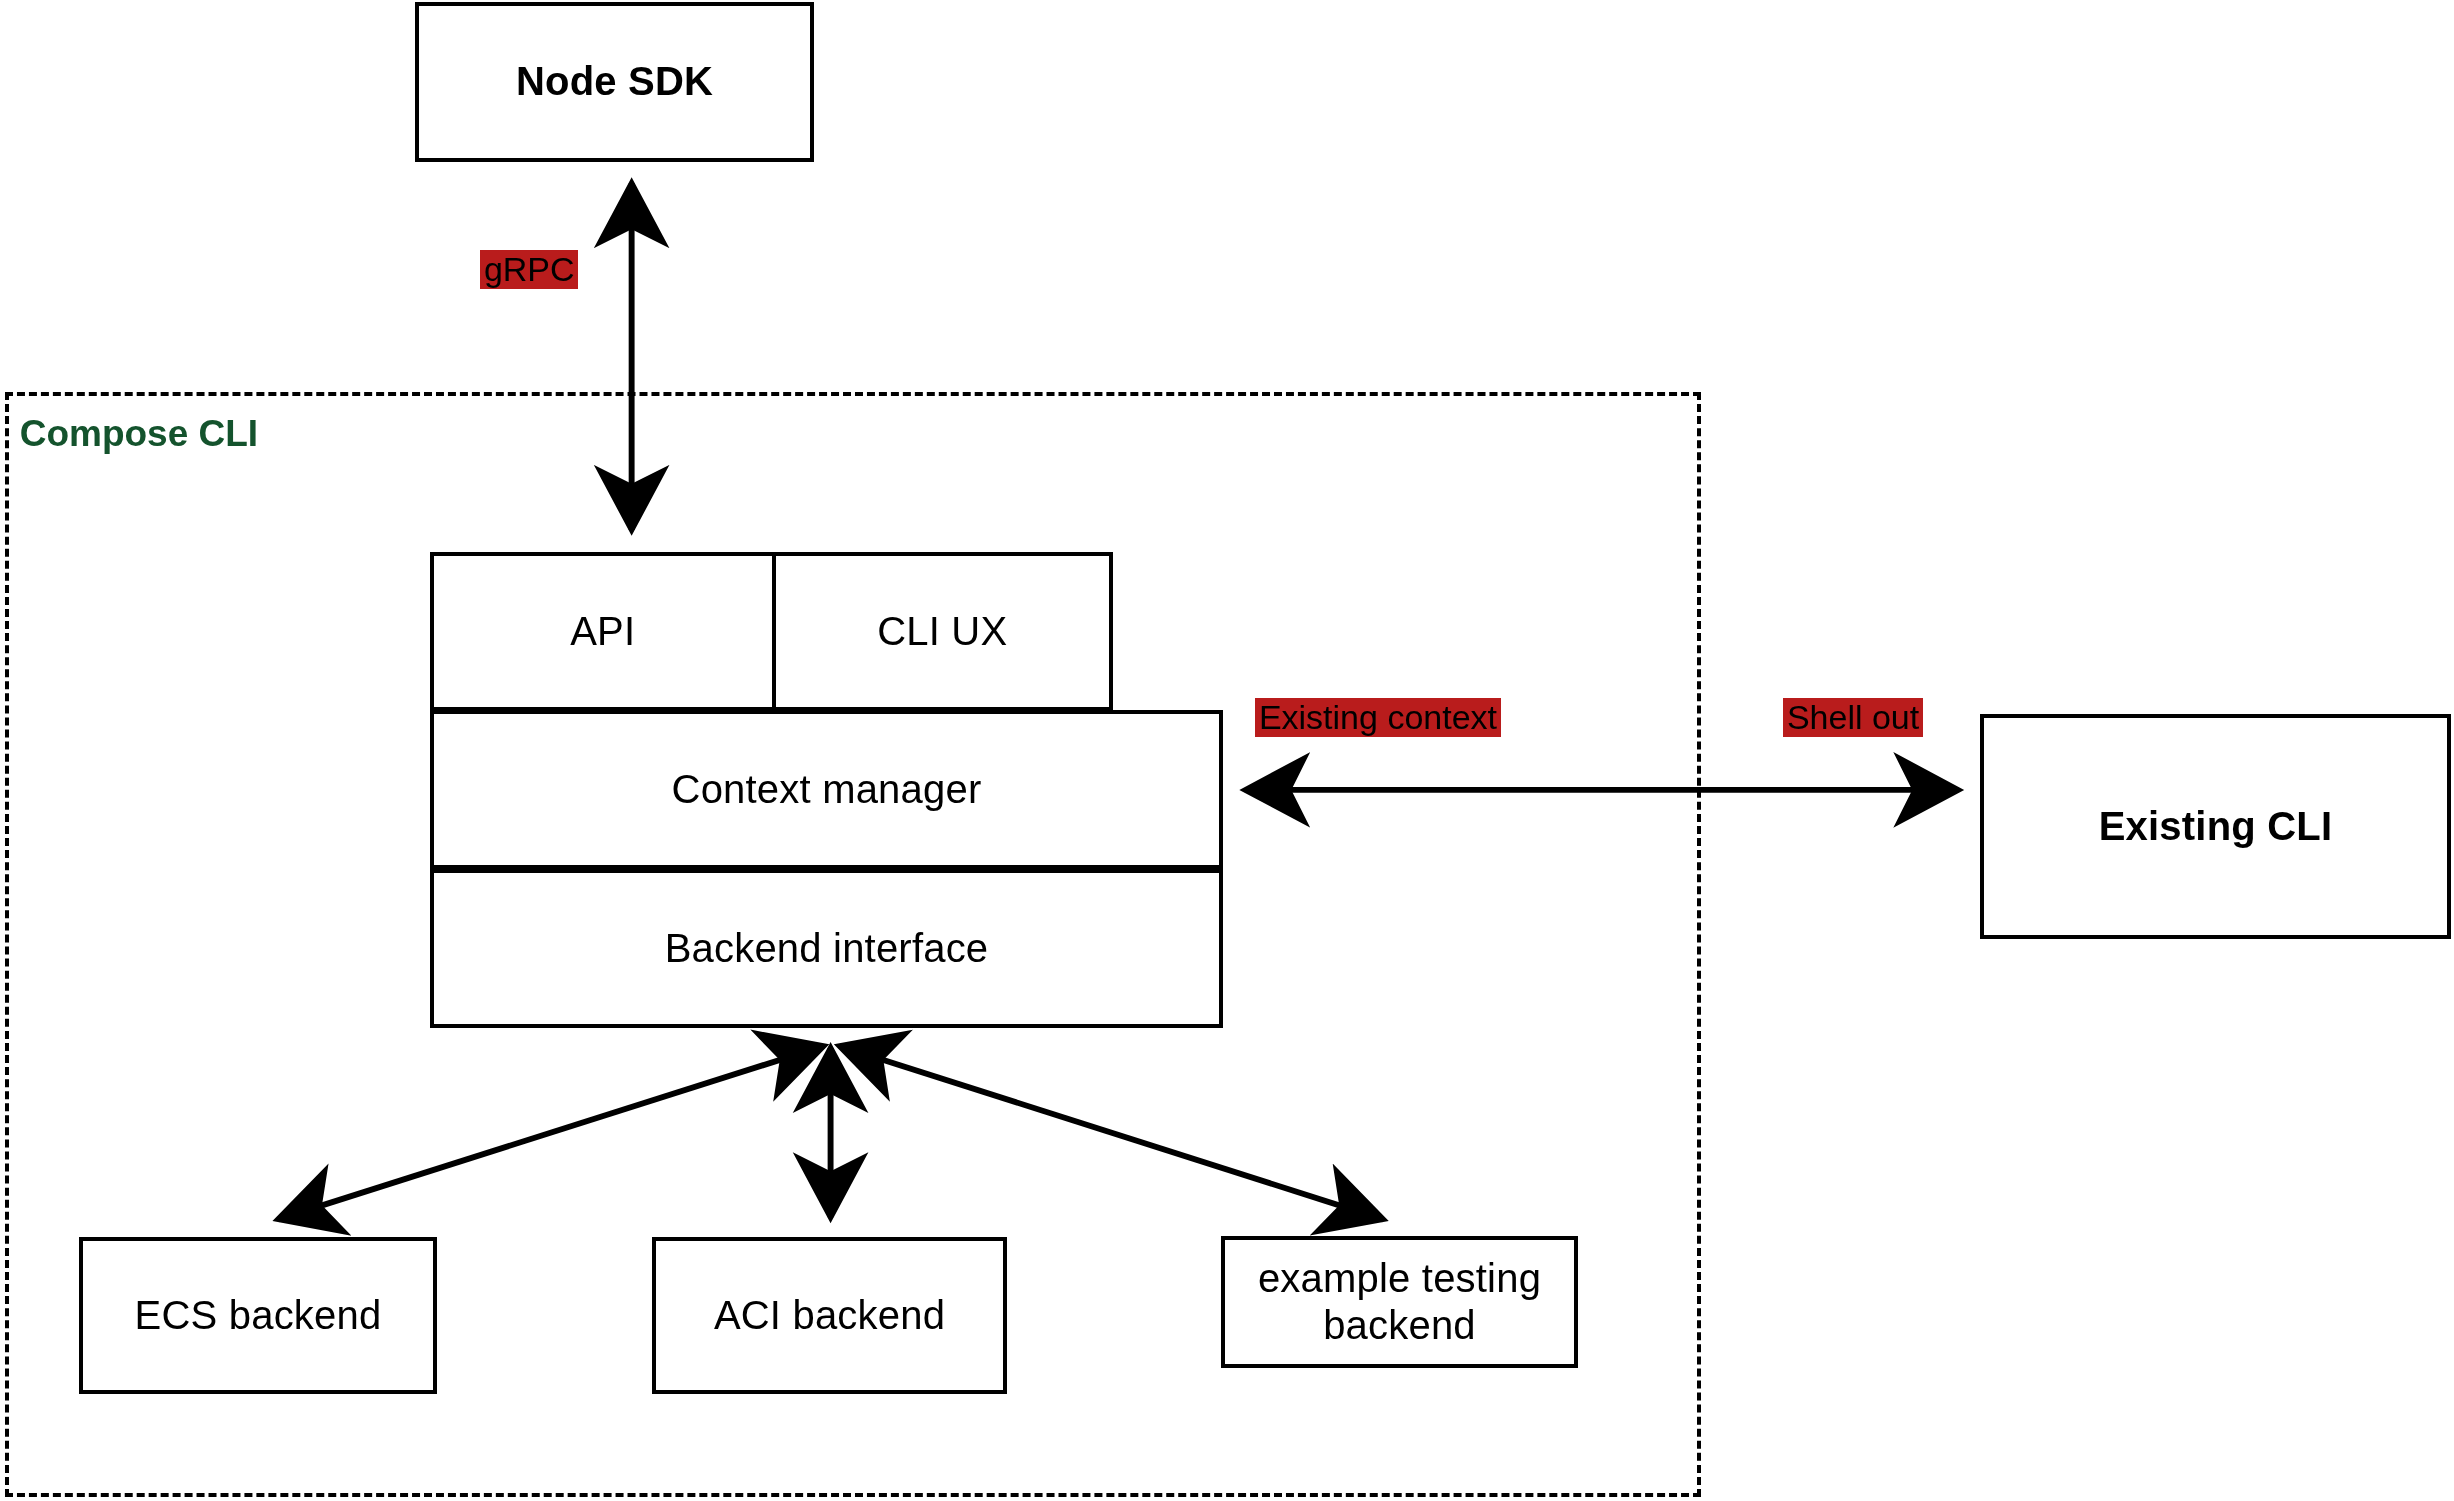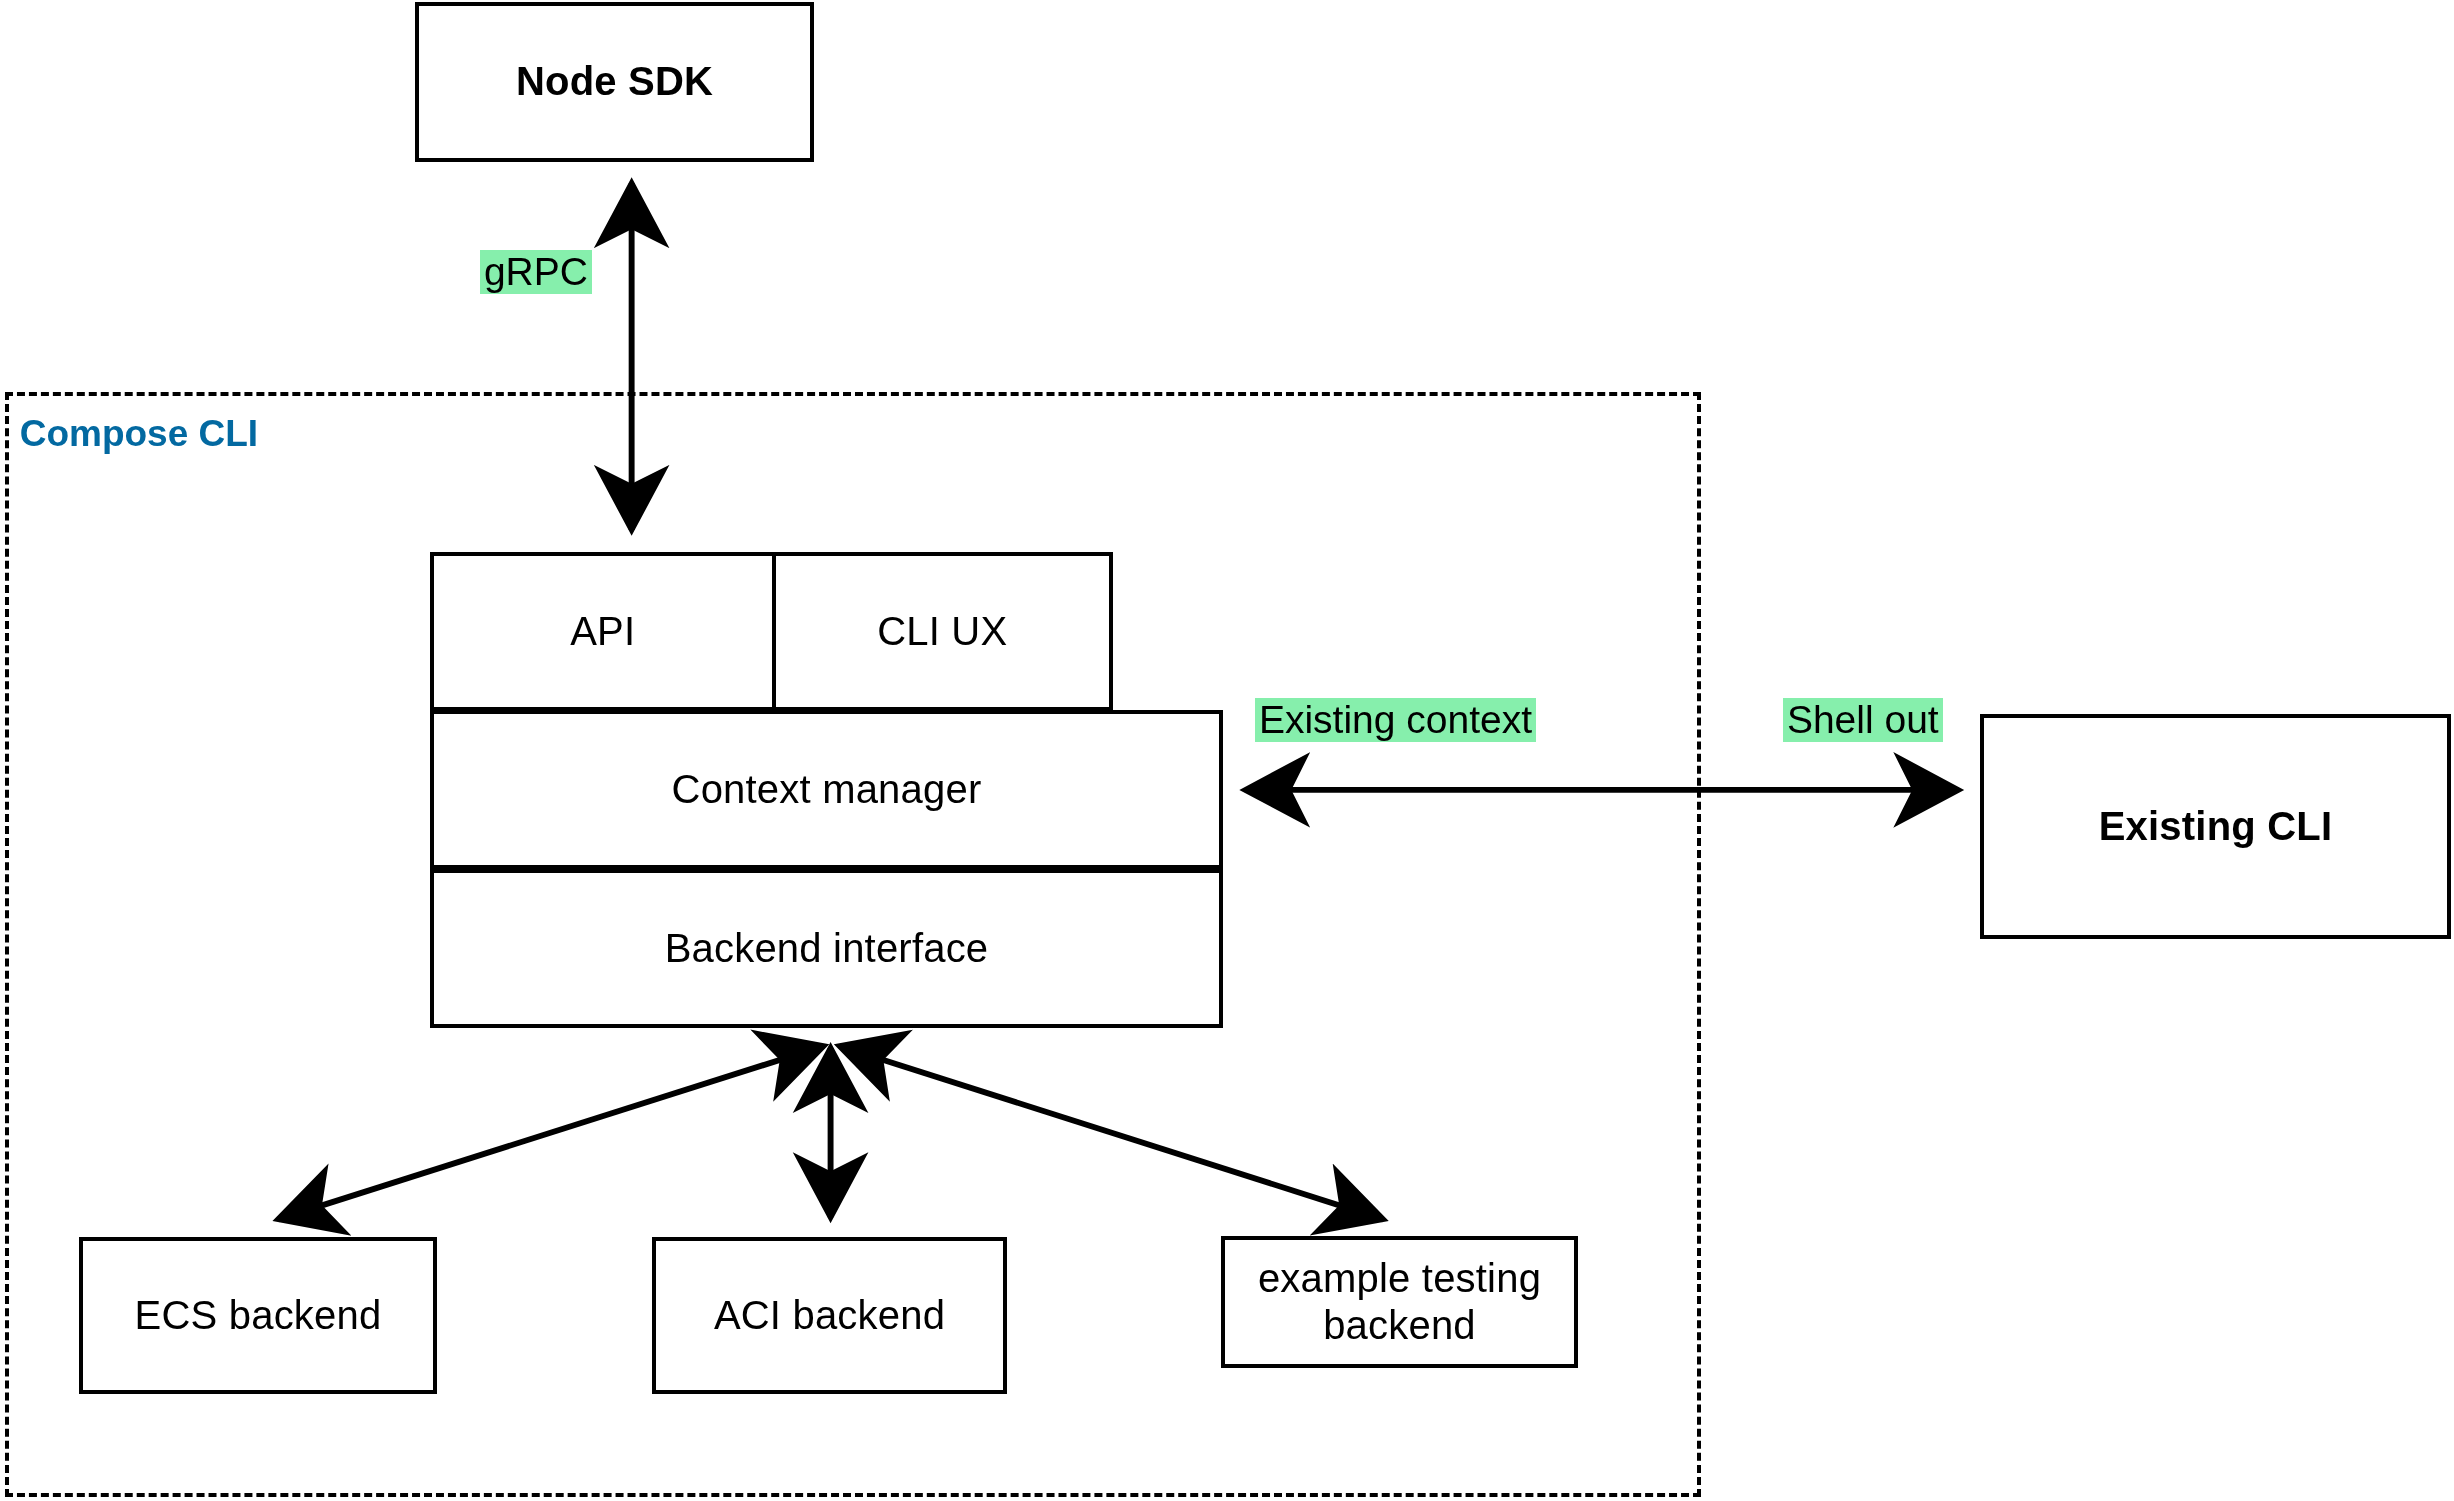--- a/index.html
+++ b/index.html
@@ -45,29 +45,29 @@
   .dashed-group {
     position: absolute;
     box-sizing: border-box;
     border: 4.9px dashed #000000;
     background: transparent;
   }
   .group-title {
     position: absolute;
     font-size: 37px;
     font-weight: bold;
-    color: #0369a1;
+    color: #14532d;
     white-space: nowrap;
   }
   .edge-label {
     position: absolute;
-    font-size: 39px;
+    font-size: 34px;
     color: #000000;
     white-space: nowrap;
-    background: #86efac;
+    background: #b91c1c;
     padding: 0 3.9px;
   }
   .stack-row {
     position: absolute;
     box-sizing: border-box;
     border: 4.9px solid #000000;
     background: #ffffff;
     display: flex;
     align-items: center;
     justify-content: center;

